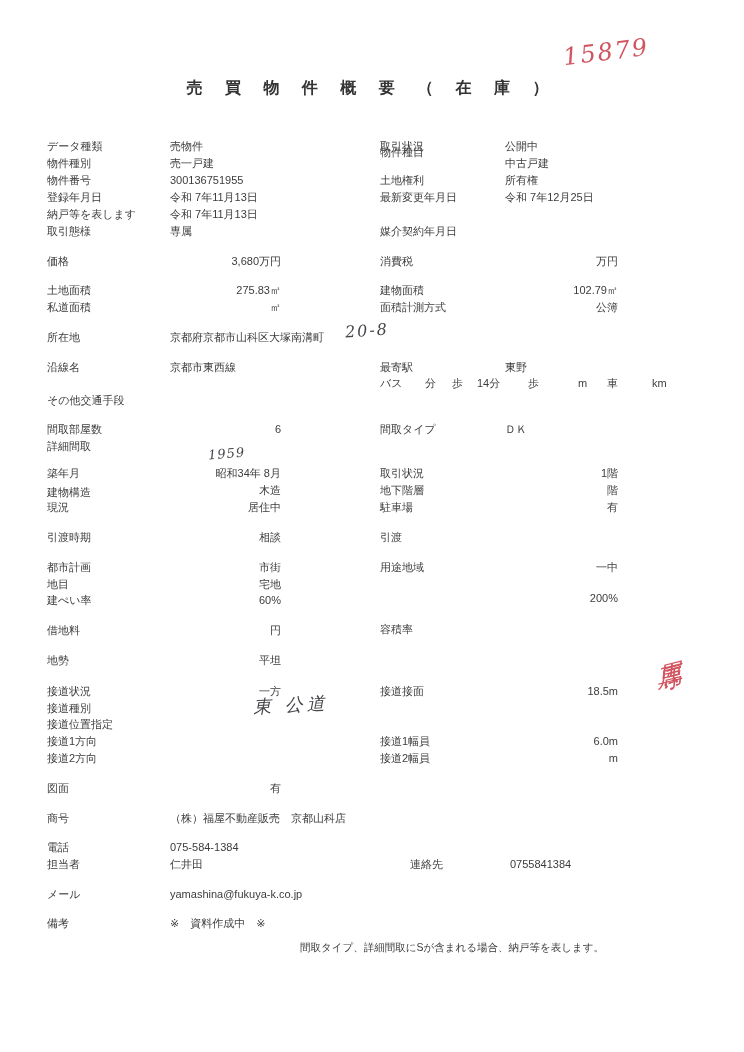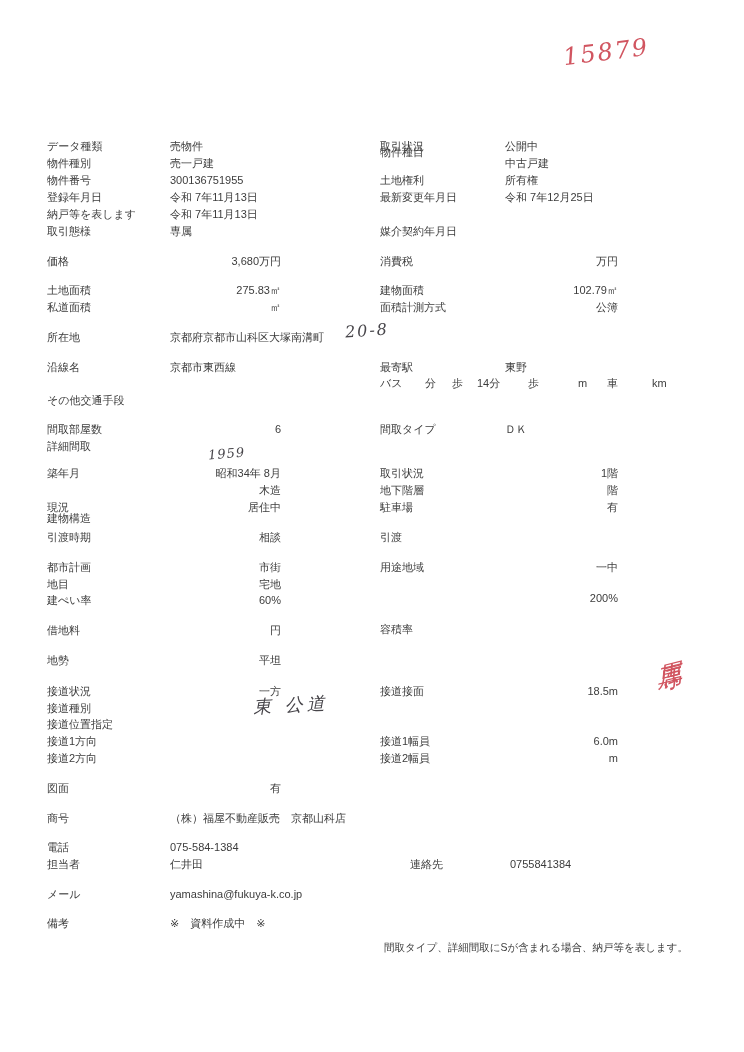--- a/index.html
+++ b/index.html
@@ -16,28 +16,29 @@
          font-size:16px;font-weight:600;letter-spacing:9px;color:#333;}
   .hw{font-style:italic;font-family:"DejaVu Serif","Liberation Serif",serif;}
   .hw-red{color:#d15560;}
   .hw-dark{color:#47454a;}
   .refnum{top:38px;left:563px;font-size:24px;letter-spacing:2px;transform:rotate(-7deg);}
   .addrnum{top:321px;left:345px;font-size:16px;transform:rotate(-4deg);letter-spacing:2px;}
   .builtyear{top:446px;left:208px;font-size:13px;transform:rotate(-5deg);letter-spacing:1px;}
   .roadnote{top:694px;left:253px;font-size:18px;transform:rotate(-3deg);letter-spacing:4px;}
   .marginnote{top:643px;left:650px;font-size:26px;writing-mode:vertical-rl;
               transform:rotate(-14deg) skewX(-6deg);line-height:1.1;}
-  .footer{top:941px;left:300px;width:388px;text-align:right;font-size:10.5px;}
+  .footer{top:941px;left:300px;width:388px;font-size:10.5px;}
 </style>
 </head>
 <body>
 
 <div class="page">
 
   <span class="t hw hw-red refnum">15879</span>
+  <div class="title">売 買 物 件 概 要 （ 在 庫 ）</div>
 
   <span class="t c1l" style="top:140px">データ種類</span>
   <span class="t c1v" style="top:140px">売物件</span>
   <span class="t c2l" style="top:140px">取引状況</span>
   <span class="t c2v" style="top:140px">公開中</span>
 
   <span class="t c1l" style="top:157px">物件種別</span>
   <span class="t c1v" style="top:157px">売一戸建</span>
   <span class="t c2l" style="top:146px">物件種目</span>
   <span class="t c2v" style="top:157px">中古戸建</span>
@@ -99,21 +100,21 @@
   <span class="t c2l" style="top:423px">間取タイプ</span>
   <span class="t c2v" style="top:423px">ＤＫ</span>
   <span class="t c1l" style="top:440px">詳細間取</span>
 
   <span class="t hw hw-dark builtyear">1959</span>
   <span class="t c1l" style="top:467px">築年月</span>
   <span class="t c1n" style="top:467px">昭和34年 8月</span>
   <span class="t c2l" style="top:467px">取引状況</span>
   <span class="t c2n" style="top:467px">1階</span>
 
-  <span class="t c1l" style="top:512px">建物構造</span>
+  <span class="t c1l" style="top:486px">建物構造</span>
   <span class="t c1n" style="top:484px">木造</span>
   <span class="t c2l" style="top:484px">地下階層</span>
   <span class="t c2n" style="top:484px">階</span>
 
   <span class="t c1l" style="top:501px">現況</span>
   <span class="t c1n" style="top:501px">居住中</span>
   <span class="t c2l" style="top:501px">駐車場</span>
   <span class="t c2n" style="top:501px">有</span>
 
   <span class="t c1l" style="top:531px">引渡時期</span>

